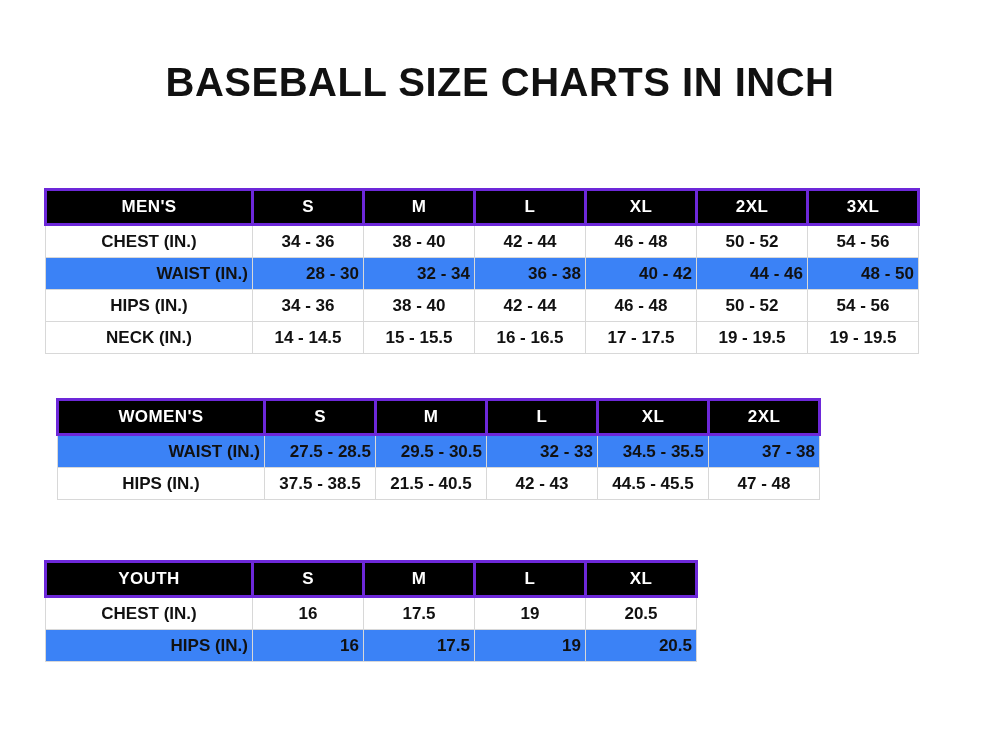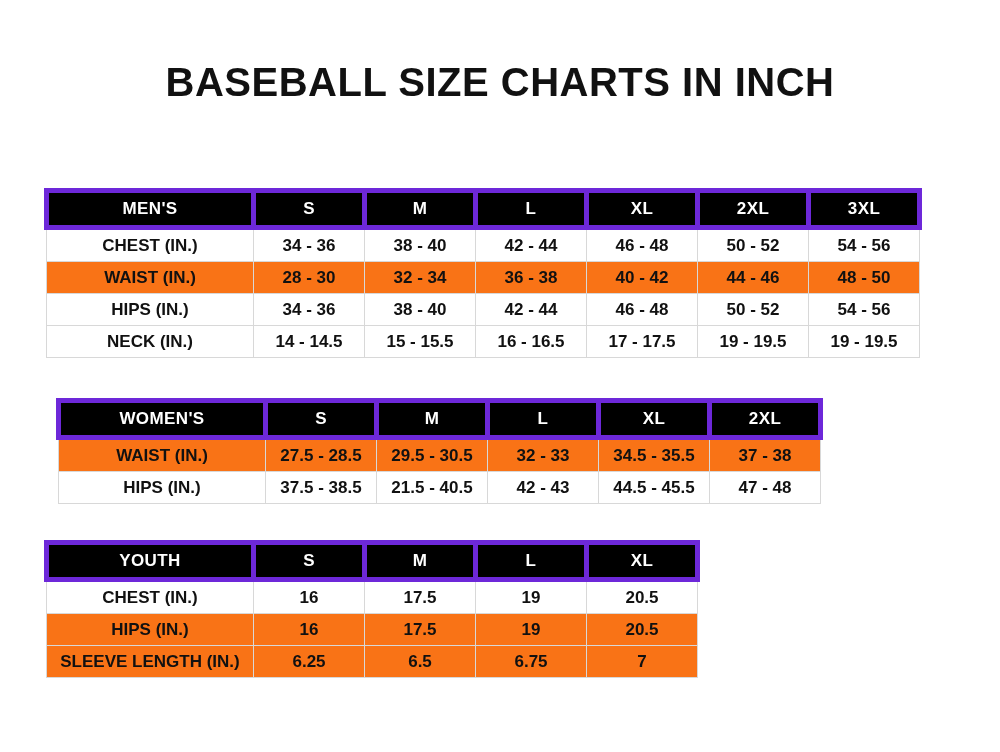--- a/index.html
+++ b/index.html
@@ -31,51 +31,52 @@
     letter-spacing: 0.5px;
     color: #111111;
   }
 
   .table-block {
     position: absolute;
     left: 44px;
   }
   #block-mens  { top: 188px; }
   #block-womens{ top: 398px; padding-left: 12px; }
-  #block-youth { top: 540px; border-radius: 23px; }
+  #block-youth { top: 560px; border-radius: 23px; }
 
   table.size-table {
     border-collapse: collapse;
     table-layout: fixed;
   }
   table.size-table td, table.size-table th {
     border: 1px solid #d8d8d8;
     text-align: center;
     vertical-align: middle;
     font-size: 17px;
     font-weight: bold;
     color: #111111;
     height: 31px;
     padding: 0 4px;
     background: #ffffff;
     white-space: nowrap;
   }
   table.size-table thead th {
     background: #000000;
     color: #ffffff;
-    border: 5px solid #6d28d9;
+    border: 3px solid #6d28d9;
     font-size: 17px;
     letter-spacing: 0.4px;
     height: 32px;
   }
   table.size-table thead th.rowhead {
     text-align: center;
   }
   table.size-table tbody tr.alt td {
-    background: #f97316;
+    background: #3b82f6;
+    text-align: right;
   }
   table.size-table tbody td.rowlabel {
     text-align: center;
     font-weight: bold;
   }
 
   
   #table-mens col.c0 { width: 207px; }
   #table-mens col.cx { width: 111px; }
 
@@ -222,24 +223,17 @@
           <td>19</td>
           <td>20.5</td>
         </tr>
         <tr class="alt">
           <td class="rowlabel">HIPS (IN.)</td>
           <td>16</td>
           <td>17.5</td>
           <td>19</td>
           <td>20.5</td>
         </tr>
-        <tr class="alt">
-          <td class="rowlabel">SLEEVE LENGTH (IN.)</td>
-          <td>6.25</td>
-          <td>6.5</td>
-          <td>6.75</td>
-          <td>7</td>
-        </tr>
       </tbody>
     </table>
   </div>
 
 </div>
 
 </body></html>

